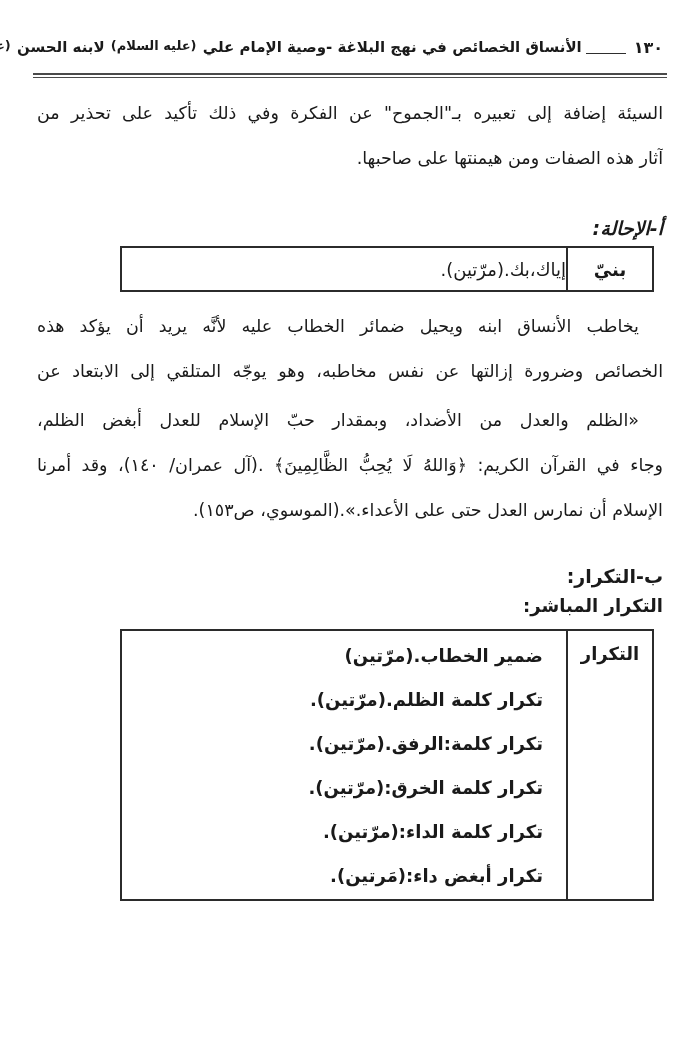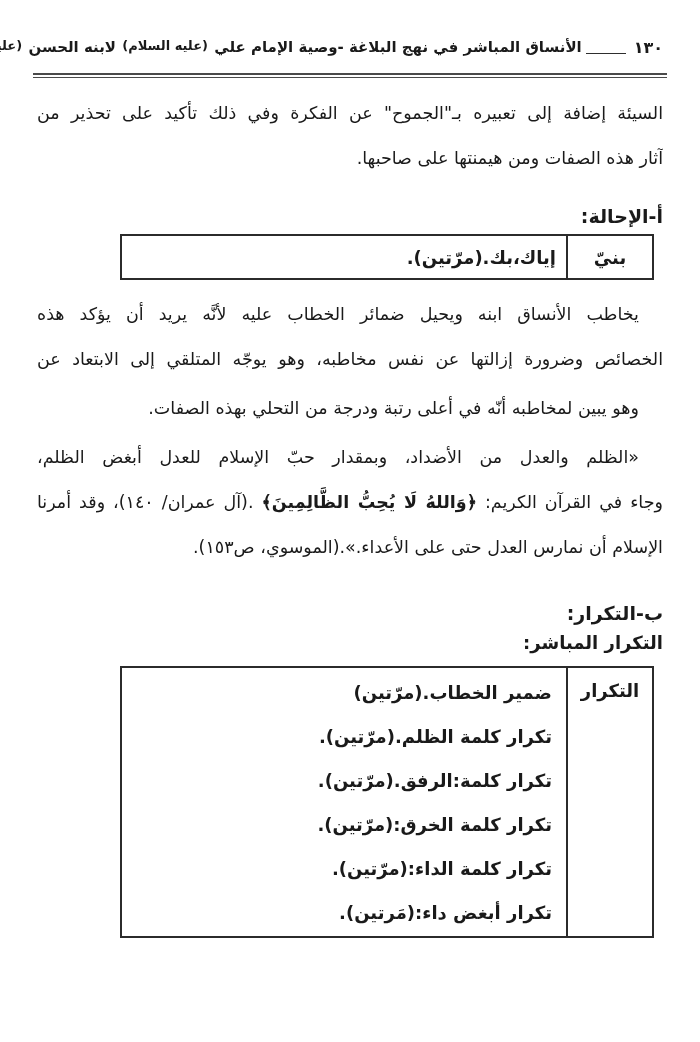--- a/index.html
+++ b/index.html
@@ -51,34 +51,34 @@
   .para { font-size: 17.5px; }
   .line {
     height: 45px;
     line-height: 45px;
     overflow: hidden;
     text-align: justify;
     text-align-last: justify;
   }
   .line.last { text-align-last: right; }
   .line.indent { text-indent: 24px; }
-  .verse { font-weight: 700; margin-top: 20px; }
+  .verse { font-weight: 400; margin-top: 20px; }
 
   .p1 { margin-top: 13px; }
   .p2 { margin-top: 12px; }
   .p3 { margin-top: 4px; }
   .p4 { margin-top: 4px; }
 
   .heading {
     font-size: 19px;
     font-weight: 700;
     height: 28px;
     line-height: 28px;
   }
-  .heading-a { margin-top: 21px; }
+  .heading-a { margin-top: 33px; font-style: italic; }
   .heading-b { margin-top: 29px; }
   .subheading {
     font-size: 18px;
     font-weight: 700;
     height: 28px;
     line-height: 28px;
     margin-top: 2px;
   }
 
   
@@ -99,47 +99,46 @@
     justify-content: center;
     text-align: center;
   }
   .vcol { flex: 1 1 auto; overflow: hidden; }
 
   .table-ihala { margin-top: 4px; height: 46px; }
   .table-ihala .hcol { align-items: center; }
   .table-ihala .vcol {
     display: flex;
     align-items: center;
-    font-weight: 700;
+    font-weight: 400;
     font-size: 18px;
-    padding-right: 10px;
   }
 
   .table-takrar { margin-top: 9px; height: 272px; }
   .table-takrar .hcol { align-items: flex-start; padding-top: 12px; }
-  .table-takrar .vcol { padding: 3px 14px 0 8px; }
+  .table-takrar .vcol { padding: 3px 23px 0 8px; }
   .trow {
     height: 44px;
     line-height: 44px;
     font-weight: 700;
     font-size: 18px;
     text-align: right;
     overflow: hidden;
   }
 </style>
 </head>
 <body>
 
 <div class="page">
 
   <div class="header">
     <span class="pagenum">١٣٠</span>
     <span class="header-rule"></span>
     <span class="title">
-      <span>الأنساق المباشر في نهج البلاغة -وصية الإمام علي</span>
+      <span>الأنساق الخصائص في نهج البلاغة -وصية الإمام علي</span>
       <span class="honorific">(عليه السلام)</span>
       <span>لابنه الحسن</span>
       <span class="honorific">(عليه السلام)</span>
       <span>اختياراً</span>
     </span>
   </div>
   <div class="double-rule"></div>
 
   <div class="para p1">
     <div class="line">السيئة إضافة إلى تعبيره بـ"الجموح" عن الفكرة وفي ذلك تأكيد على تحذير من</div>
@@ -151,23 +150,20 @@
   <div class="dtable table-ihala">
     <div class="hcol">بنيّ</div>
     <div class="vcol">إياك،بك.(مرّتين).</div>
   </div>
 
   <div class="para p2">
     <div class="line indent">يخاطب الأنساق ابنه ويحيل ضمائر الخطاب عليه لأنَّه يريد أن يؤكد هذه</div>
     <div class="line">الخصائص وضرورة إزالتها عن نفس مخاطبه، وهو يوجّه المتلقي إلى الابتعاد عن</div>
   </div>
 
-  <div class="para p3">
-    <div class="line last indent">وهو يبين لمخاطبه أنّه في أعلى رتبة ودرجة من التحلي بهذه الصفات.</div>
-  </div>
 
   <div class="para p4">
     <div class="line indent">«الظلم والعدل من الأضداد، وبمقدار حبّ الإسلام للعدل أبغض الظلم،</div>
     <div class="line">
       <span>وجاء في القرآن الكريم: </span>
       <span class="verse">﴿وَاللهُ لَا يُحِبُّ الظَّالِمِينَ﴾</span>
       <span>.(آل عمران/ ١٤٠)، وقد أمرنا</span>
     </div>
     <div class="line last">الإسلام أن نمارس العدل حتى على الأعداء.».(الموسوي، ص١٥٣).</div>
   </div>

